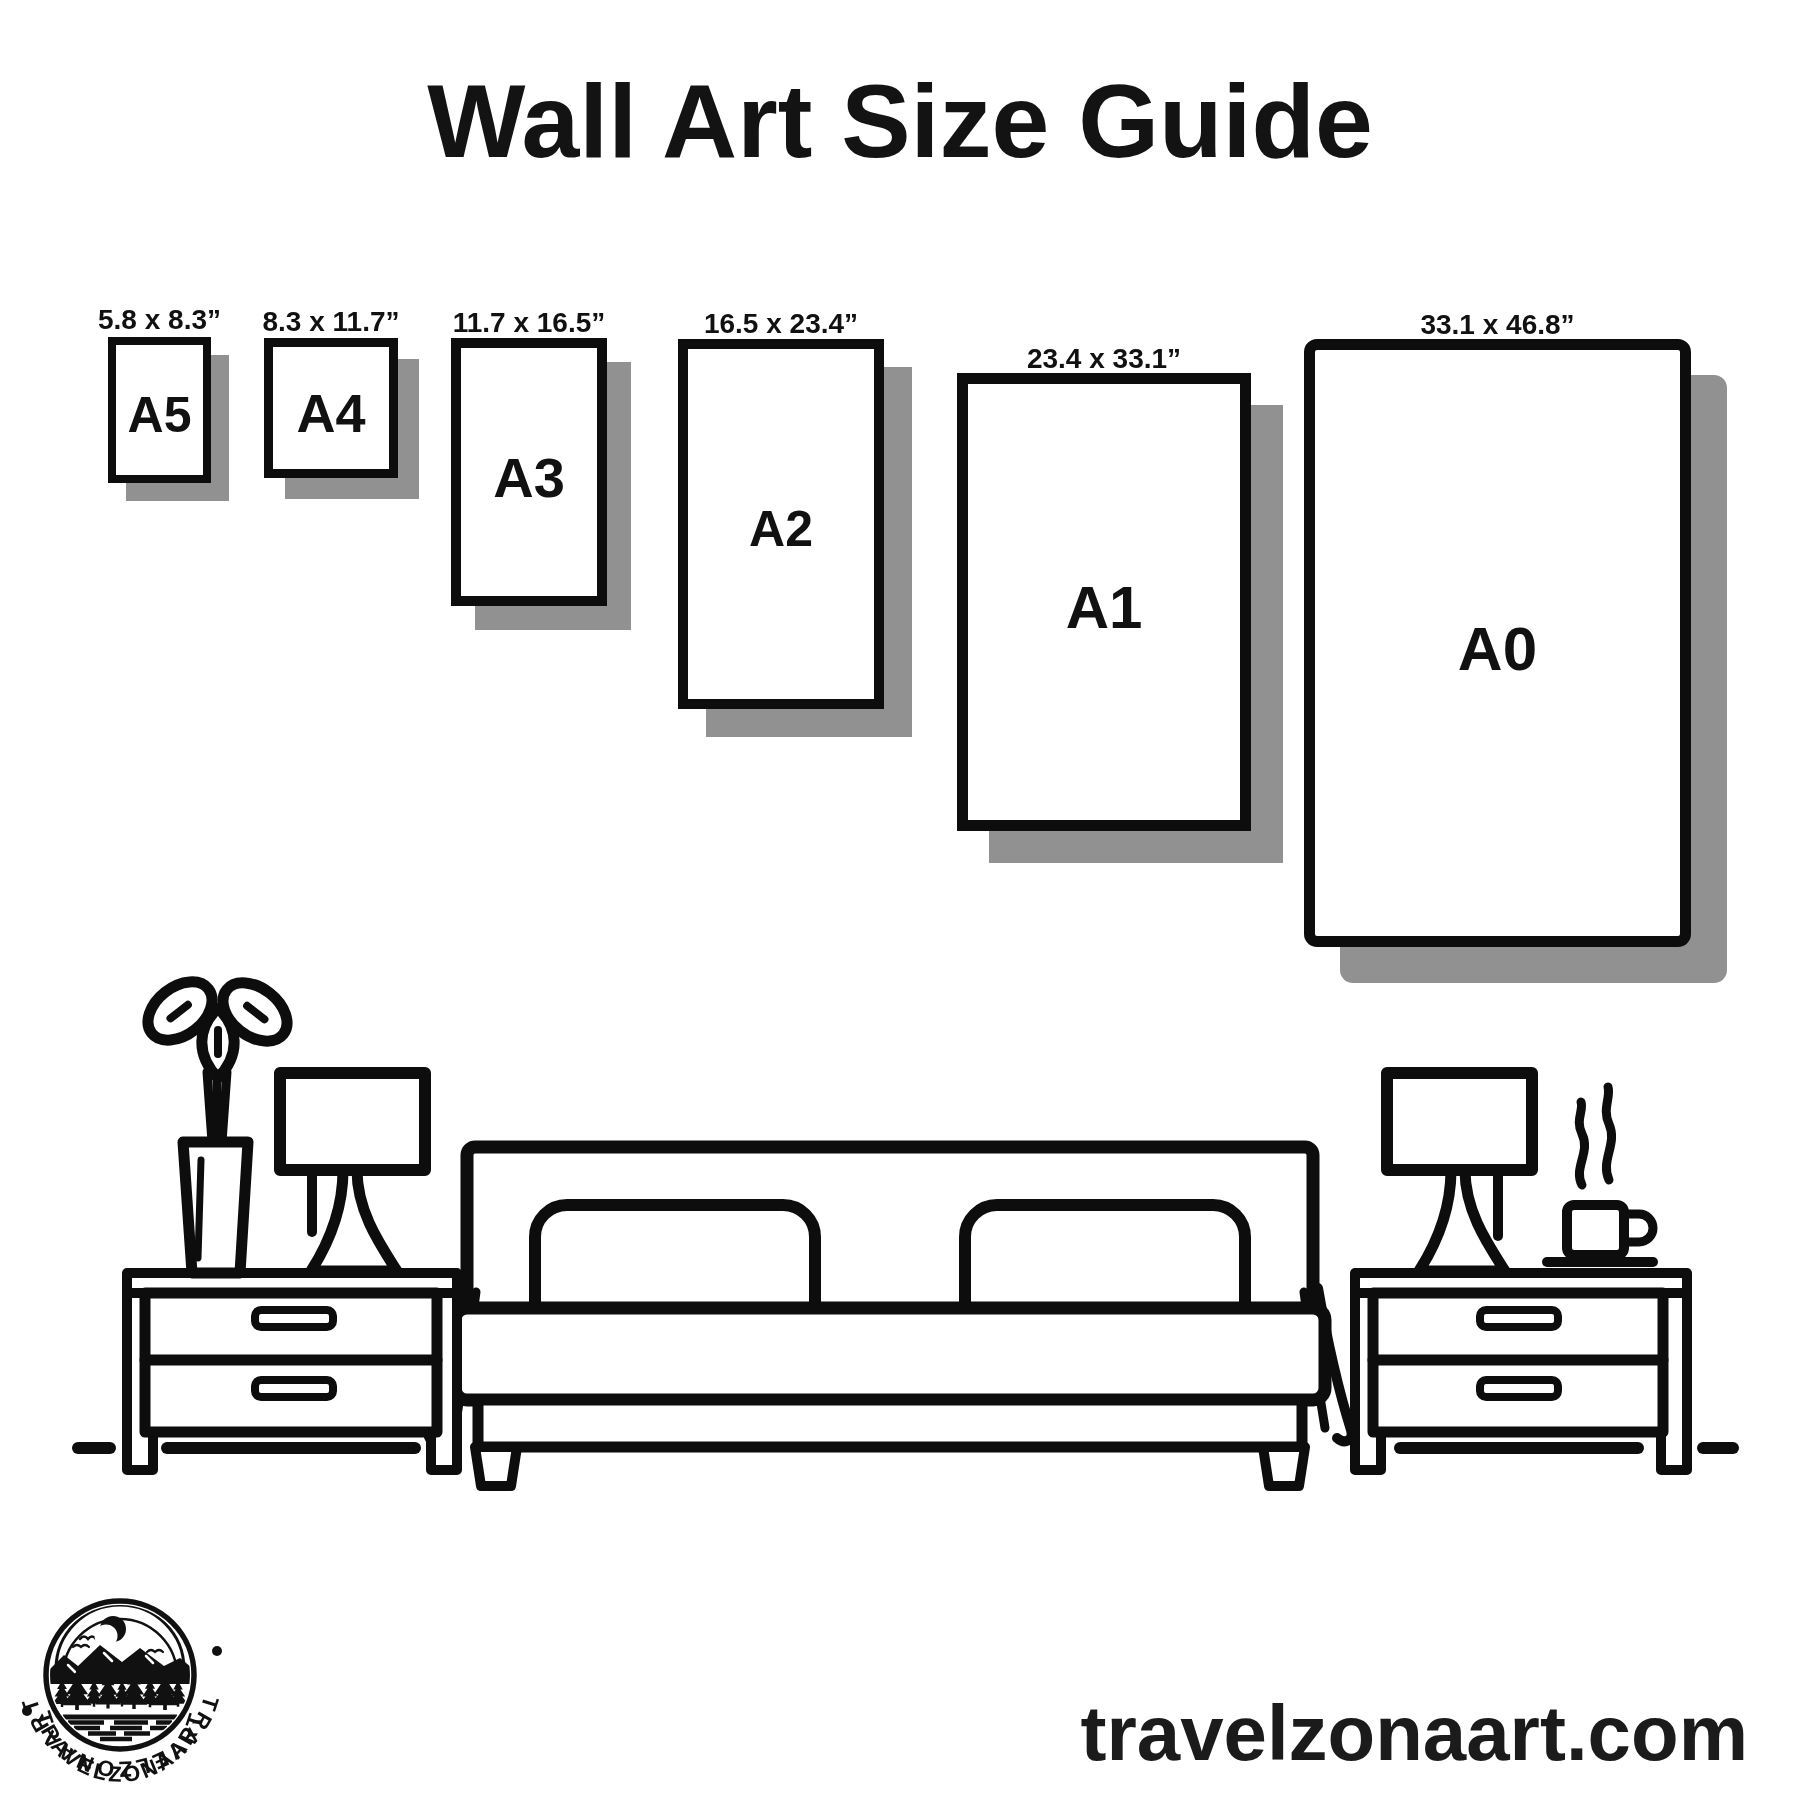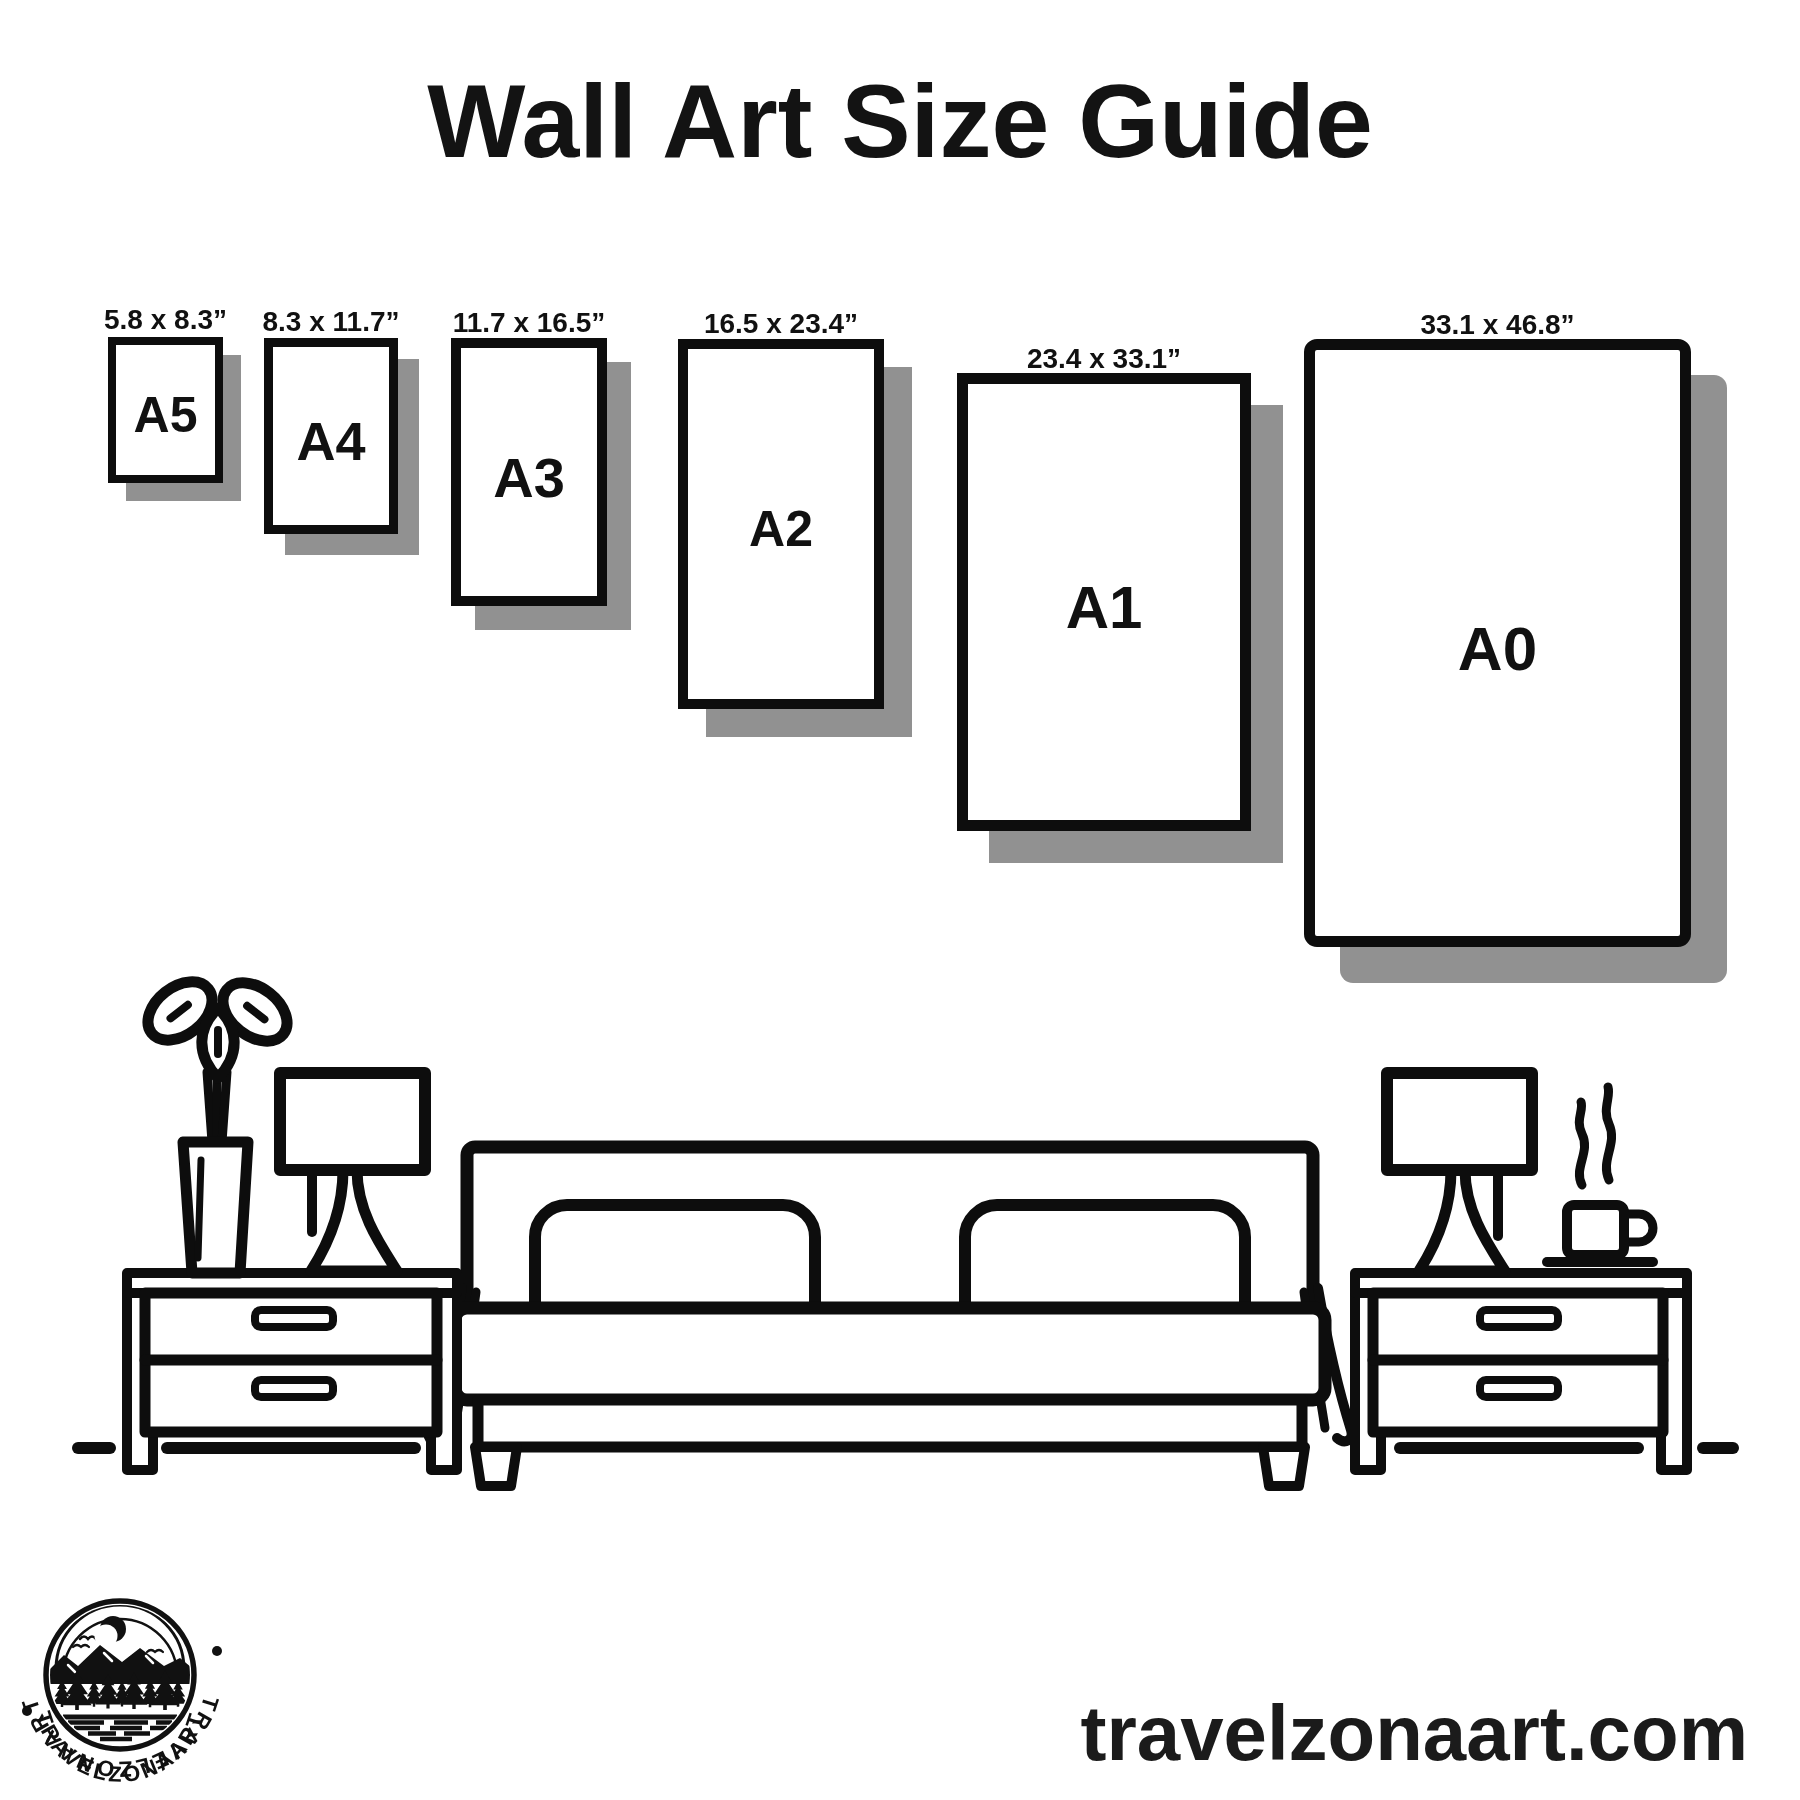--- a/index.html
+++ b/index.html
@@ -13,23 +13,23 @@
   }
   .frame{
     position:absolute;background:#fff;border:9px solid #0d0d0d;box-sizing:border-box;
     display:flex;align-items:center;justify-content:center;
   }
   .frame .letter{font-weight:700;color:#111;padding-top:0.18em;}
   .frame .dim{
     position:absolute;bottom:100%;left:50%;transform:translateX(-50%);
     margin-bottom:9px;font-size:28px;font-weight:700;white-space:nowrap;color:#111;
   }
-  .f-a5{left:108px;top:337px;width:115px;height:146px;border-width:8px;box-shadow:18px 18px 0 #919191;}
+  .f-a5{left:108px;top:337px;width:103px;height:146px;border-width:8px;box-shadow:18px 18px 0 #919191;}
   .f-a5 .letter{font-size:50px;}
-  .f-a4{left:264px;top:338px;width:134px;height:196px;border-width:9px;box-shadow:21px 21px 0 #919191;}
+  .f-a4{left:264px;top:338px;width:134px;height:140px;border-width:9px;box-shadow:21px 21px 0 #919191;}
   .f-a4 .letter{font-size:54px;}
   .f-a3{left:451px;top:338px;width:156px;height:268px;border-width:10px;box-shadow:24px 24px 0 #919191;}
   .f-a3 .letter{font-size:56px;}
   .f-a2{left:678px;top:339px;width:206px;height:370px;border-width:10px;box-shadow:28px 28px 0 #919191;}
   .f-a2 .letter{font-size:50px;}
   .f-a1{left:957px;top:339px;width:294px;height:458px;border-width:11px;box-shadow:32px 32px 0 #919191;margin-top:34px;}
   .f-a1 .letter{font-size:60px;}
   .f-a0{left:1304px;top:339px;width:387px;height:608px;border-width:11px;box-shadow:36px 36px 0 #919191;border-radius:13px;}
   .f-a0 .letter{font-size:62px;}
   .scene{position:absolute;left:60px;top:840px;}

